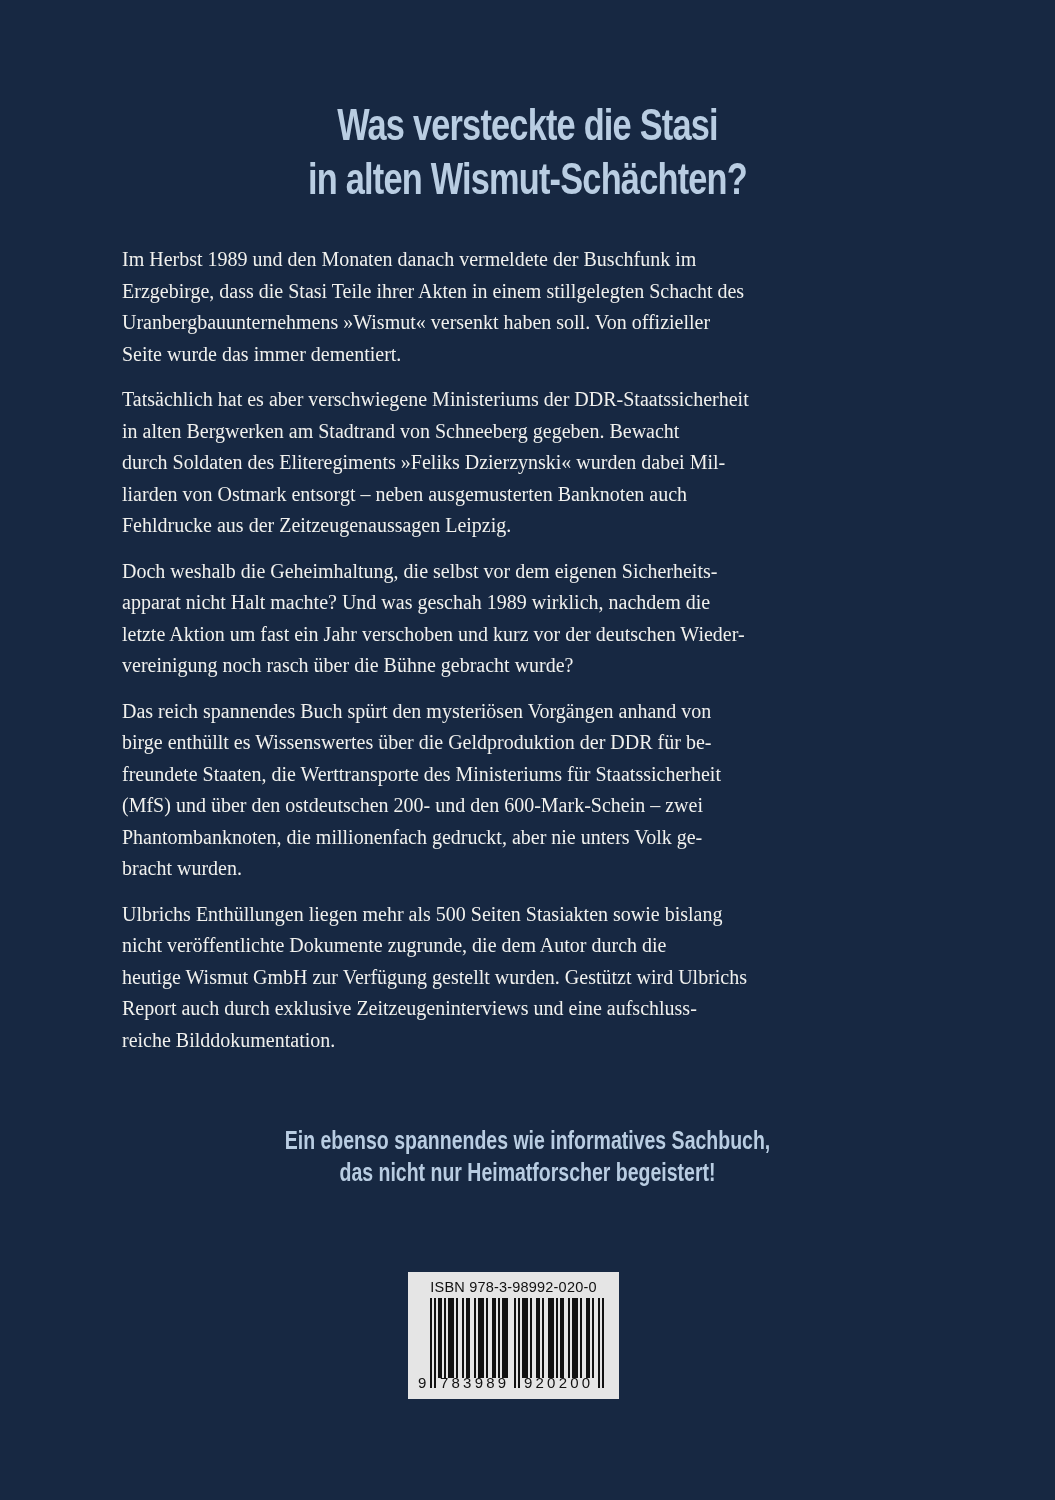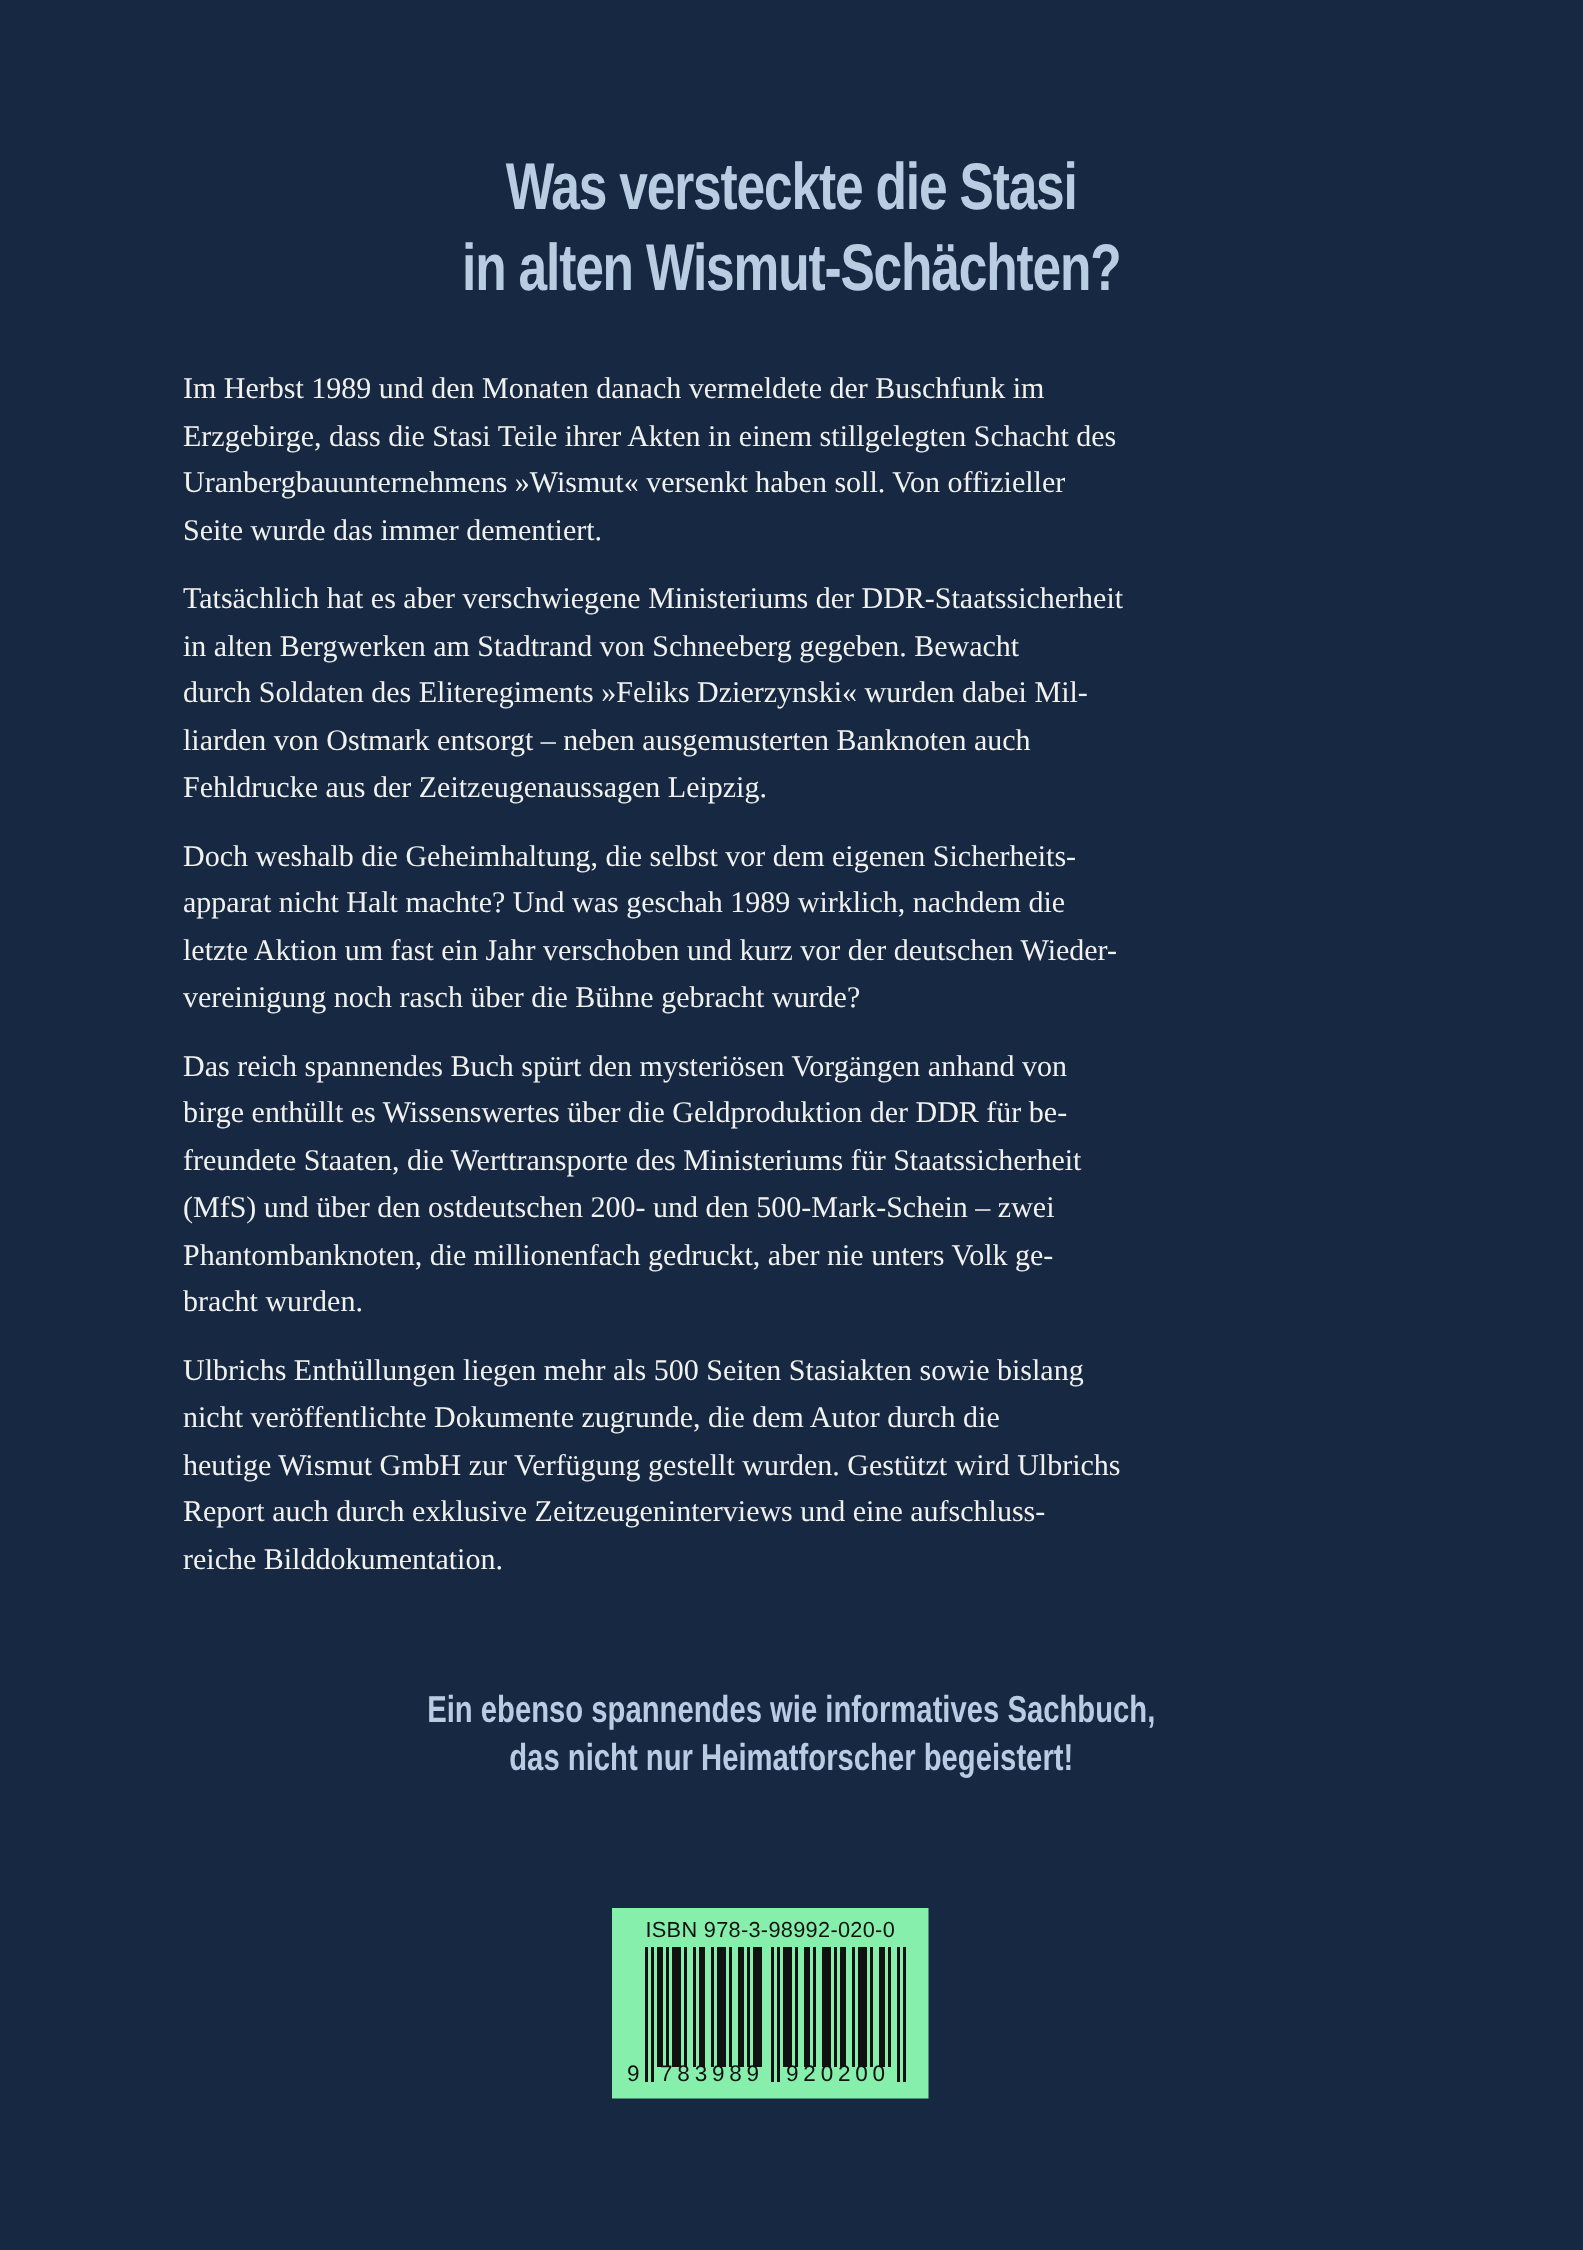--- a/index.html
+++ b/index.html
@@ -60,21 +60,21 @@
       transform: scaleX(0.78);
       transform-origin: center top;
     }
     .tagline div { white-space: nowrap; }
     .barcode-box {
       position: absolute;
       left: 408px;
       top: 1272px;
       width: 211px;
       height: 127px;
-      background: #86efac;
+      background: #e5e5e5;
     }
     .isbn-text {
       position: absolute;
       left: 0;
       top: 7px;
       width: 211px;
       text-align: center;
       font-family: "Liberation Sans", "DejaVu Sans", sans-serif;
       font-size: 14.5px;
       color: #111;
@@ -124,21 +124,21 @@
   <p class="para">
     <span class="line">Doch weshalb die Geheimhaltung, die selbst vor dem eigenen Sicherheits-</span>
     <span class="line">apparat nicht Halt machte? Und was geschah 1989 wirklich, nachdem die</span>
     <span class="line">letzte Aktion um fast ein Jahr verschoben und kurz vor der deutschen Wieder-</span>
     <span class="line">vereinigung noch rasch über die Bühne gebracht wurde?</span>
   </p>
   <p class="para">
     <span class="line">Das reich spannendes Buch spürt den mysteriösen Vorgängen anhand von</span>
     <span class="line">birge enthüllt es Wissenswertes über die Geldproduktion der DDR für be-</span>
     <span class="line">freundete Staaten, die Werttransporte des Ministeriums für Staatssicherheit</span>
-    <span class="line">(MfS) und über den ostdeutschen 200- und den 500-Mark-Schein – zwei</span>
+    <span class="line">(MfS) und über den ostdeutschen 200- und den 600-Mark-Schein – zwei</span>
     <span class="line">Phantombanknoten, die millionenfach gedruckt, aber nie unters Volk ge-</span>
     <span class="line">bracht wurden.</span>
   </p>
   <p class="para">
     <span class="line">Ulbrichs Enthüllungen liegen mehr als 500 Seiten Stasiakten sowie bislang</span>
     <span class="line">nicht veröffentlichte Dokumente zugrunde, die dem Autor durch die</span>
     <span class="line">heutige Wismut GmbH zur Verfügung gestellt wurden. Gestützt wird Ulbrichs</span>
     <span class="line">Report auch durch exklusive Zeitzeugeninterviews und eine aufschluss-</span>
     <span class="line">reiche Bilddokumentation.</span>
   </p>

